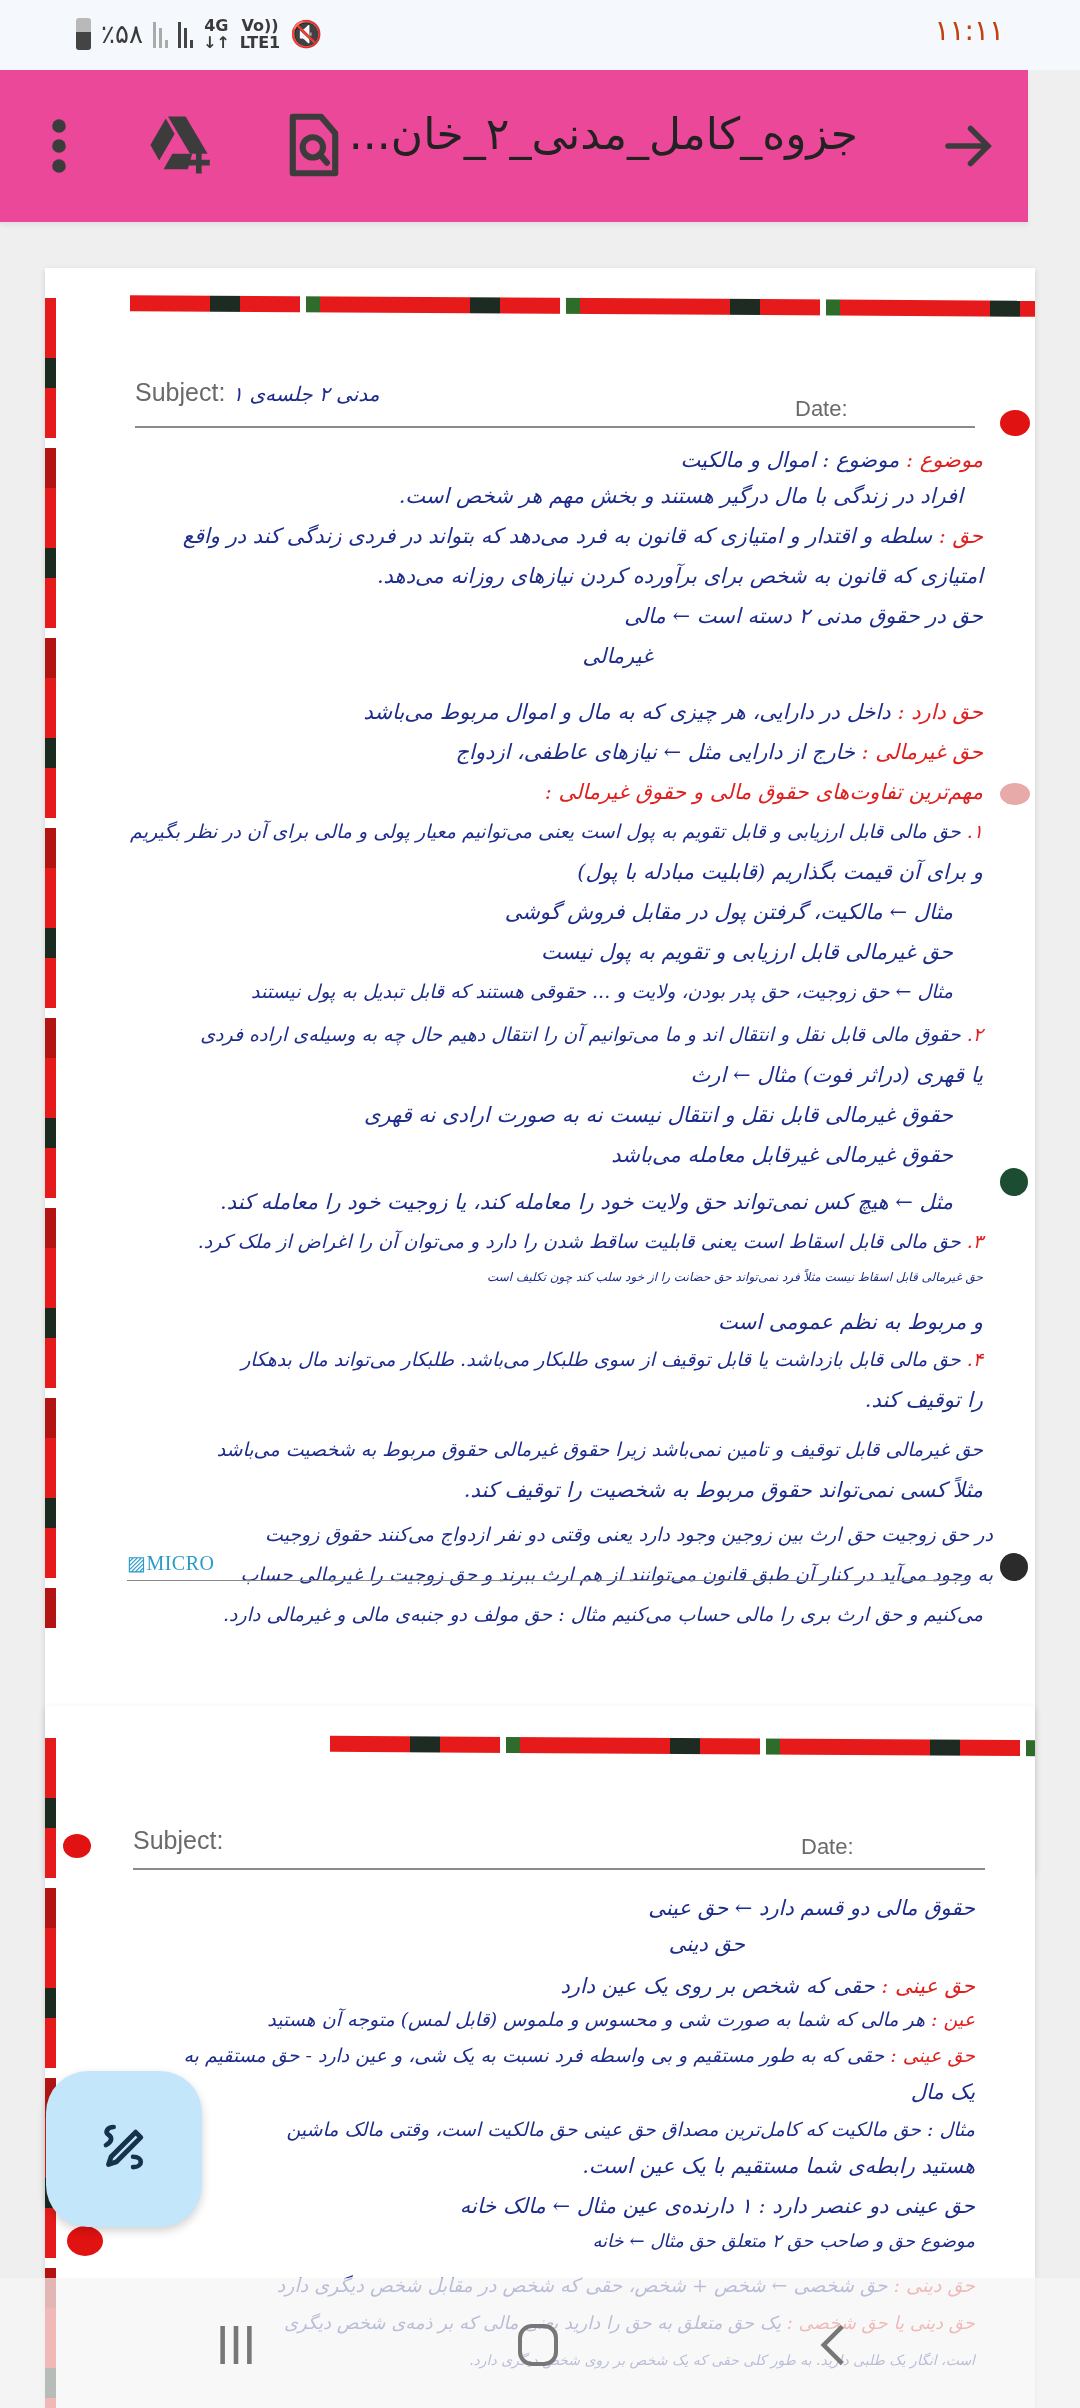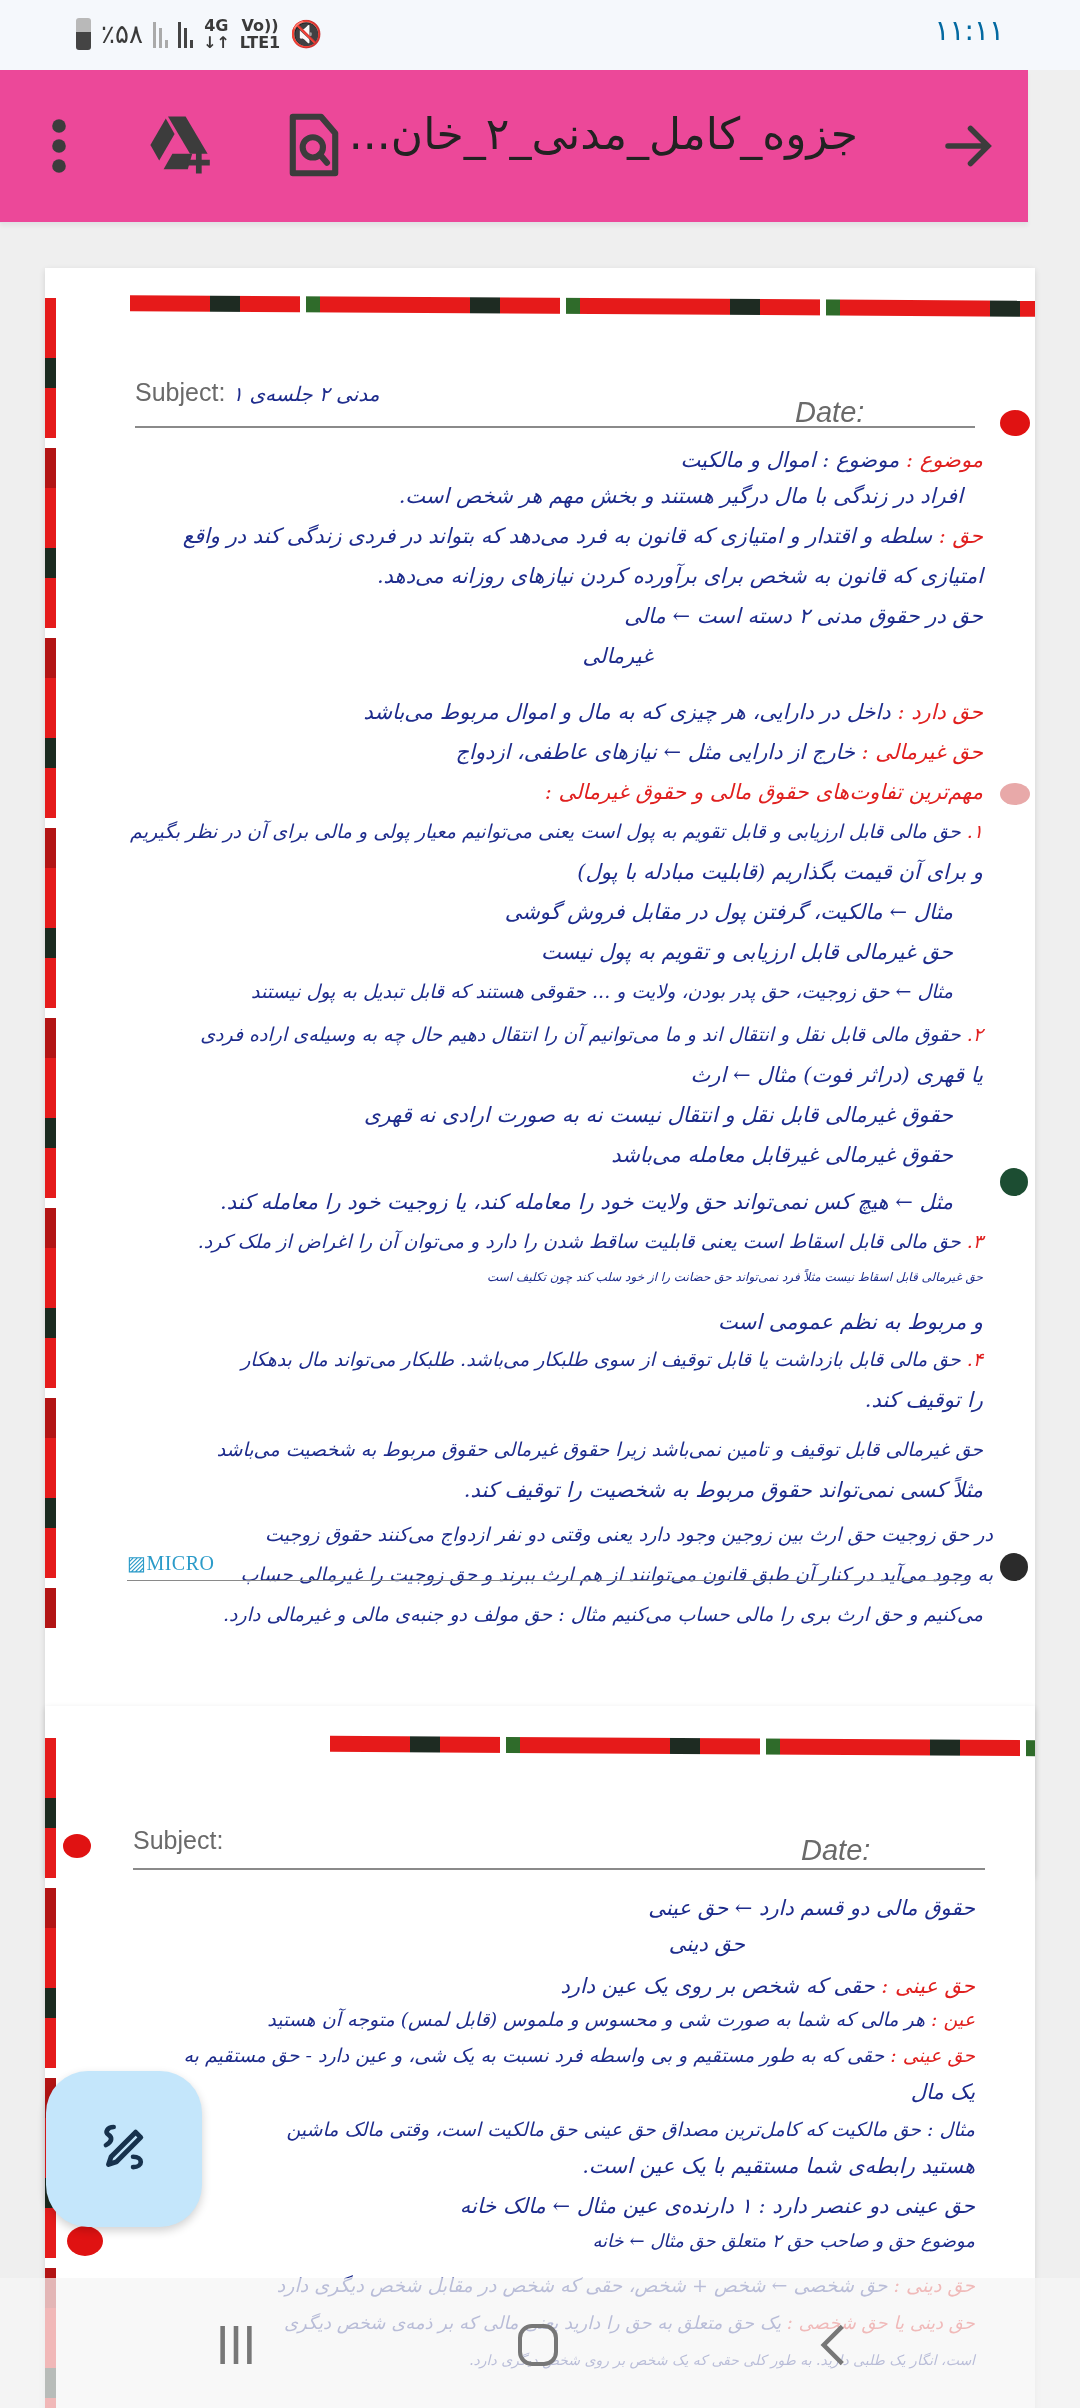--- a/index.html
+++ b/index.html
@@ -13,21 +13,21 @@
     position:absolute; left:0; top:0; width:1080px; height:70px;
     background:#f5f8fc; color:#3a3a3a;
   }
   .sb-left { position:absolute; left:76px; top:14px; height:40px; display:flex; align-items:center; gap:10px; font-size:26px; }
   .battery { width:15px; height:32px; border-radius:3px; background:linear-gradient(#b9b9b9 0 45%, #444 45% 100%); }
   .sig { display:flex; align-items:flex-end; gap:3px; height:28px; }
   .sig i { display:block; width:3px; background:#444; }
   .sig.dim i { background:#aaa; }
   .net { font-size:16px; line-height:17px; text-align:center; font-weight:bold; }
   .mute { font-size:26px; }
-  .sb-time { position:absolute; right:76px; top:14px; font-size:28px; color:#0369a1; }
+  .sb-time { position:absolute; right:76px; top:14px; font-size:28px; color:#c2410c; }
 
   
   .toolbar {
     position:absolute; left:0; top:70px; width:1028px; height:152px;
     background:#ec4899; border-bottom:1px solid #e0e3e7;
     box-shadow:0 3px 4px rgba(0,0,0,0.05);
   }
   .tb-back { position:absolute; right:30px; top:46px; width:60px; height:60px; }
   .tb-title {
     position:absolute; right:170px; top:38px; font-size:44px; color:#222;
@@ -48,21 +48,21 @@
   .border-left {
     position:absolute; left:0; width:11px;
     background:repeating-linear-gradient(180deg,#e51b1b 0 60px,#1b2a1f 60px 90px,#e51b1b 90px 140px,#fff 140px 150px,#b21414 150px 190px);
   }
   .border-top {
     position:absolute; height:16px;
     background:repeating-linear-gradient(90deg,#e61a1a 0 80px,#1e2b22 80px 110px,#e61a1a 110px 170px,#fff 170px 176px,#2f6b2a 176px 190px,#e61a1a 190px 260px);
     transform:skewY(0.35deg);
   }
   .hdr-subject { position:absolute; font-family:"Liberation Sans", sans-serif; font-size:25px; color:#6a6a6a; }
-  .hdr-date { position:absolute; font-family:"Liberation Sans", sans-serif; font-size:29px; color:#6a6a6a;font-style:italic; }
+  .hdr-date { position:absolute; font-family:"Liberation Sans", sans-serif; font-size:22px; color:#6a6a6a; }
   .hdr-line { position:absolute; height:2px; background:#8a8a8a; }
   .blot { position:absolute; border-radius:50%; background:#e01212; }
 
   .notes { position:absolute; direction:rtl; font-family:"DejaVu Serif", serif; font-style:italic; color:#1e2c8c; font-size:21px; }
   .ln { position:absolute; right:0; white-space:nowrap; }
   .red { color:#e0201f; }
   .micro { position:absolute; font-family:"Liberation Serif", serif; font-size:20px; color:#2b9bc9; letter-spacing:0.5px; }
 
   
   .fab {

